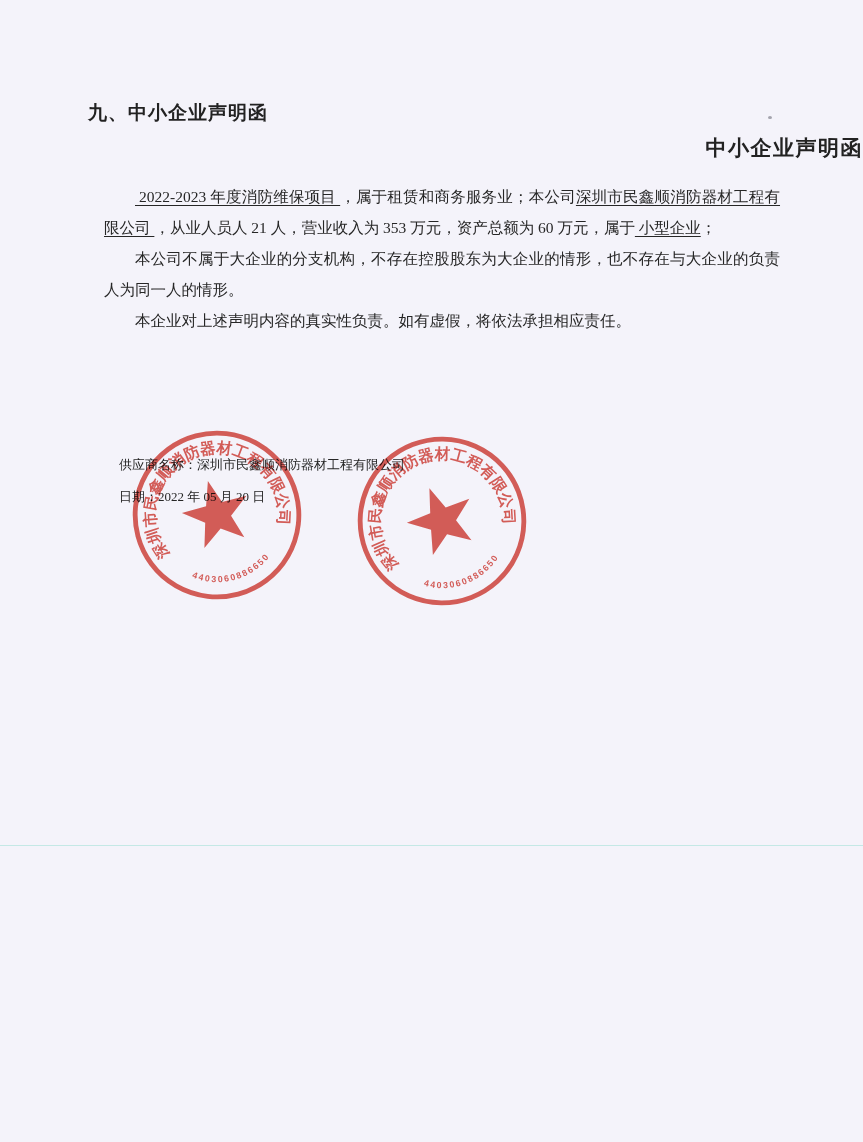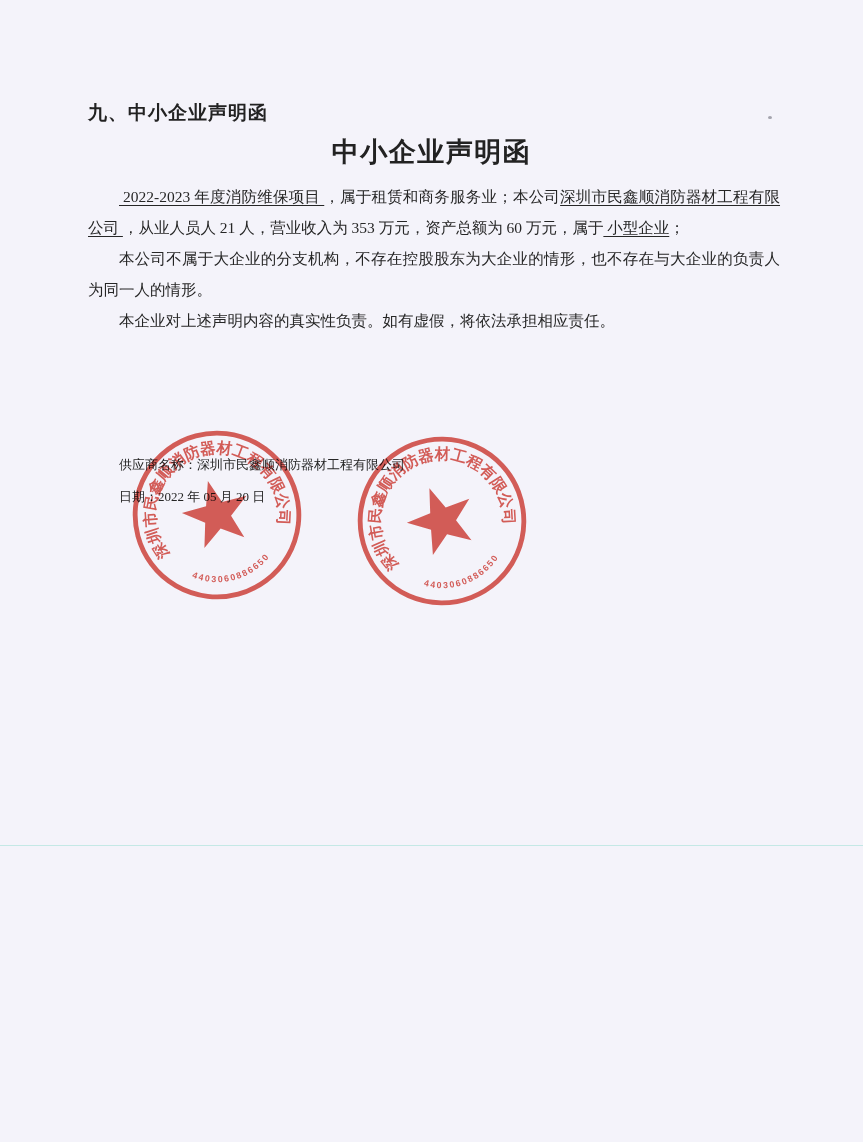--- a/index.html
+++ b/index.html
@@ -19,40 +19,40 @@
     font-size: 19px;
     font-weight: 700;
     letter-spacing: 1px;
     color: #222;
     margin-top: 16px;
   }
   .doc-title {
     position: absolute;
     left: 0; top: 134px;
     width: 863px;
-    text-align: center;
-    font-size: 27px;
+    text-align: right;
+    font-size: 21px;
     font-weight: 700;
     letter-spacing: 1.5px;
     color: #222;
   }
 
   .body-text {
     position: absolute;
     left: 88px; top: 181px;
     width: 692px;
   }
   .body-text p {
     font-size: 15.5px;
     line-height: 31px;
     text-align: justify;
     white-space: pre-wrap;
     color: #262626;
   }
-  .body-text p.indent { text-indent: 2em; }
+  .body-text p.indent { text-indent: 2em; margin-left: 16px; }
   .u { text-decoration: underline; text-underline-offset: 3px; text-decoration-thickness: 1px; }
 
   .signature {
     position: absolute;
     left: 119px; top: 449px;
     font-size: 13px;
     line-height: 32px;
     color: #262626;
   }
 

